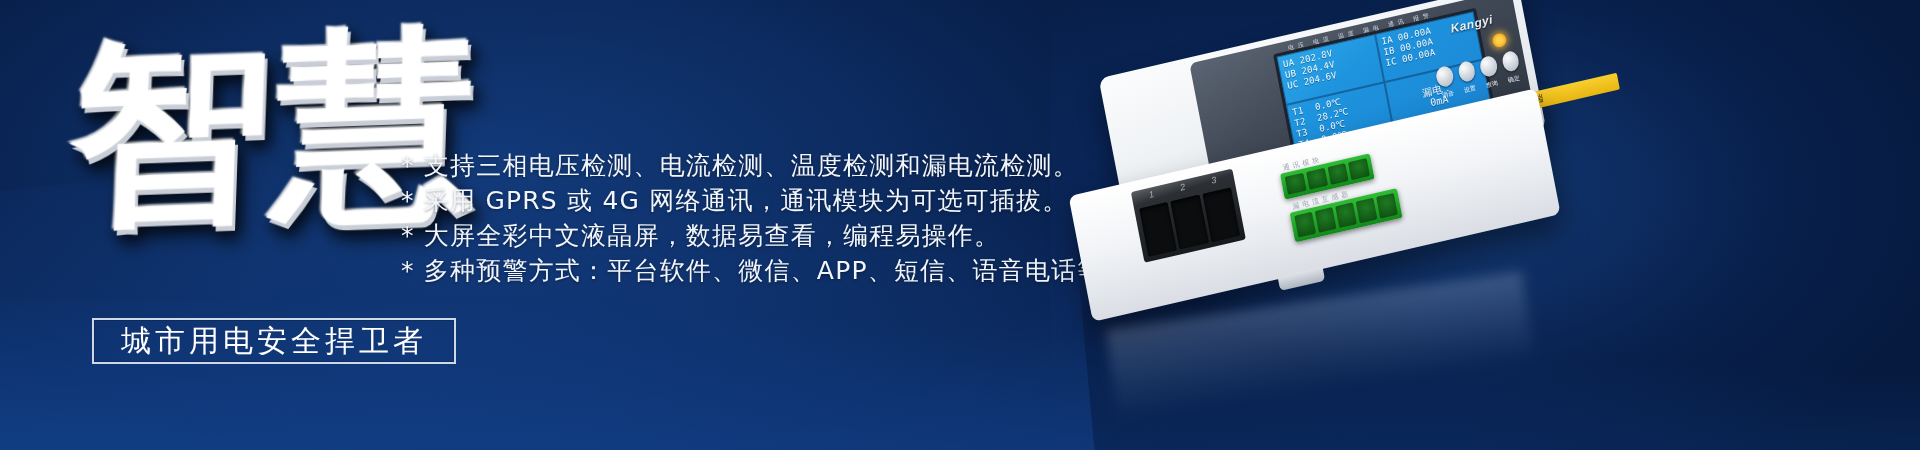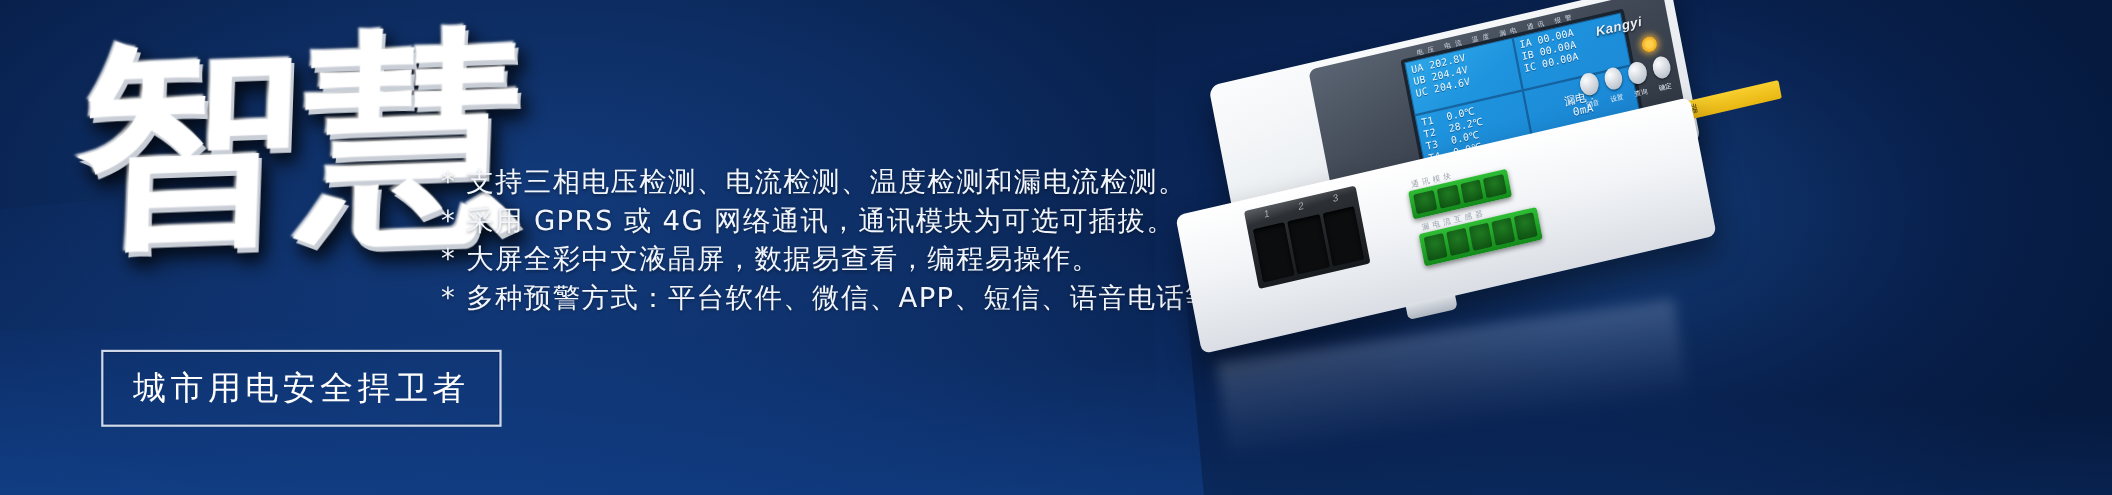--- a/index.html
+++ b/index.html
@@ -46,21 +46,21 @@
       -2px -2px 2px rgba(255,255,255,0.9);
     background:linear-gradient(160deg,#ffffff 0%,#ffffff 42%,#dfe4ea 62%,#b9c1cc 100%);
     -webkit-background-clip:text; background-clip:text;
     -webkit-text-fill-color:transparent;
     filter:drop-shadow(5px 8px 8px rgba(0,0,0,0.55));
     white-space:nowrap;
     transform:skewX(-4deg) rotate(-2deg);
   }
 
   .tagline-box {
-    position:absolute; left:92px; top:318px; width:364px; height:70px;
+    position:absolute; left:92px; top:318px; width:364px; height:46px;
     border:2px solid #cfd8e6;
     box-shadow:0 0 0 1px rgba(10,30,70,0.45) inset;
     display:flex; align-items:center; justify-content:center;
   }
   .tagline-box .txt {
     font-size:30px; color:#ffffff; letter-spacing:4px; white-space:nowrap;
     font-family:"DejaVu Sans","Liberation Sans",sans-serif;
   }
 
   

